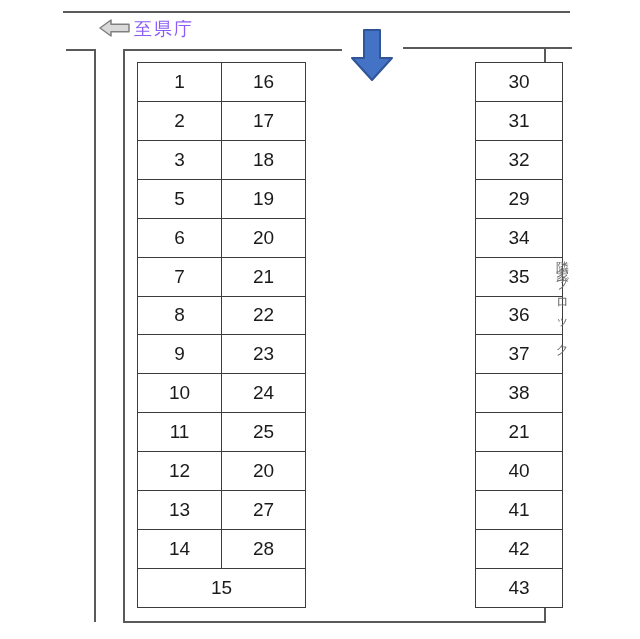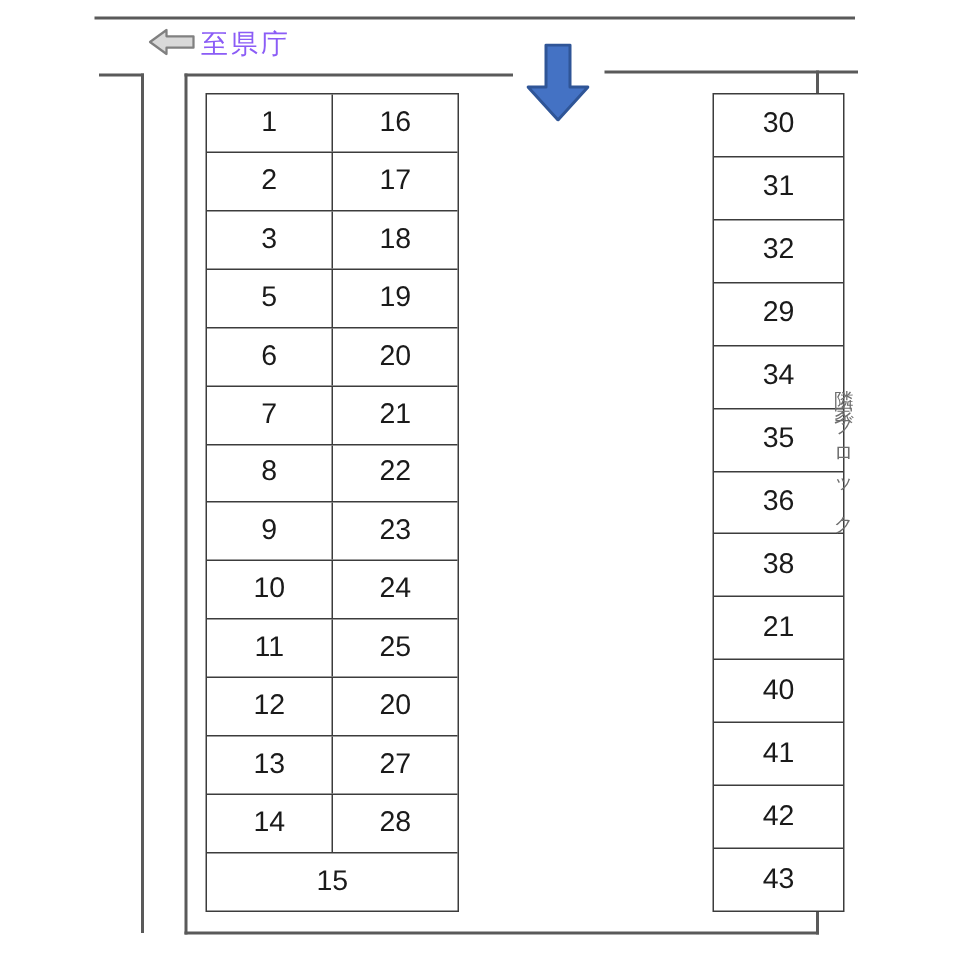--- a/index.html
+++ b/index.html
@@ -140,20 +140,23 @@
     <div class="trow">
       <div class="tcell">34</div>
     </div>
     <div class="trow">
       <div class="tcell">35</div>
     </div>
     <div class="trow">
       <div class="tcell">36</div>
     </div>
     <div class="trow">
+      <div class="tcell">37</div>
+    </div>
+    <div class="trow">
       <div class="tcell">38</div>
     </div>
     <div class="trow">
       <div class="tcell">21</div>
     </div>
     <div class="trow">
       <div class="tcell">40</div>
     </div>
     <div class="trow">
       <div class="tcell">41</div>

